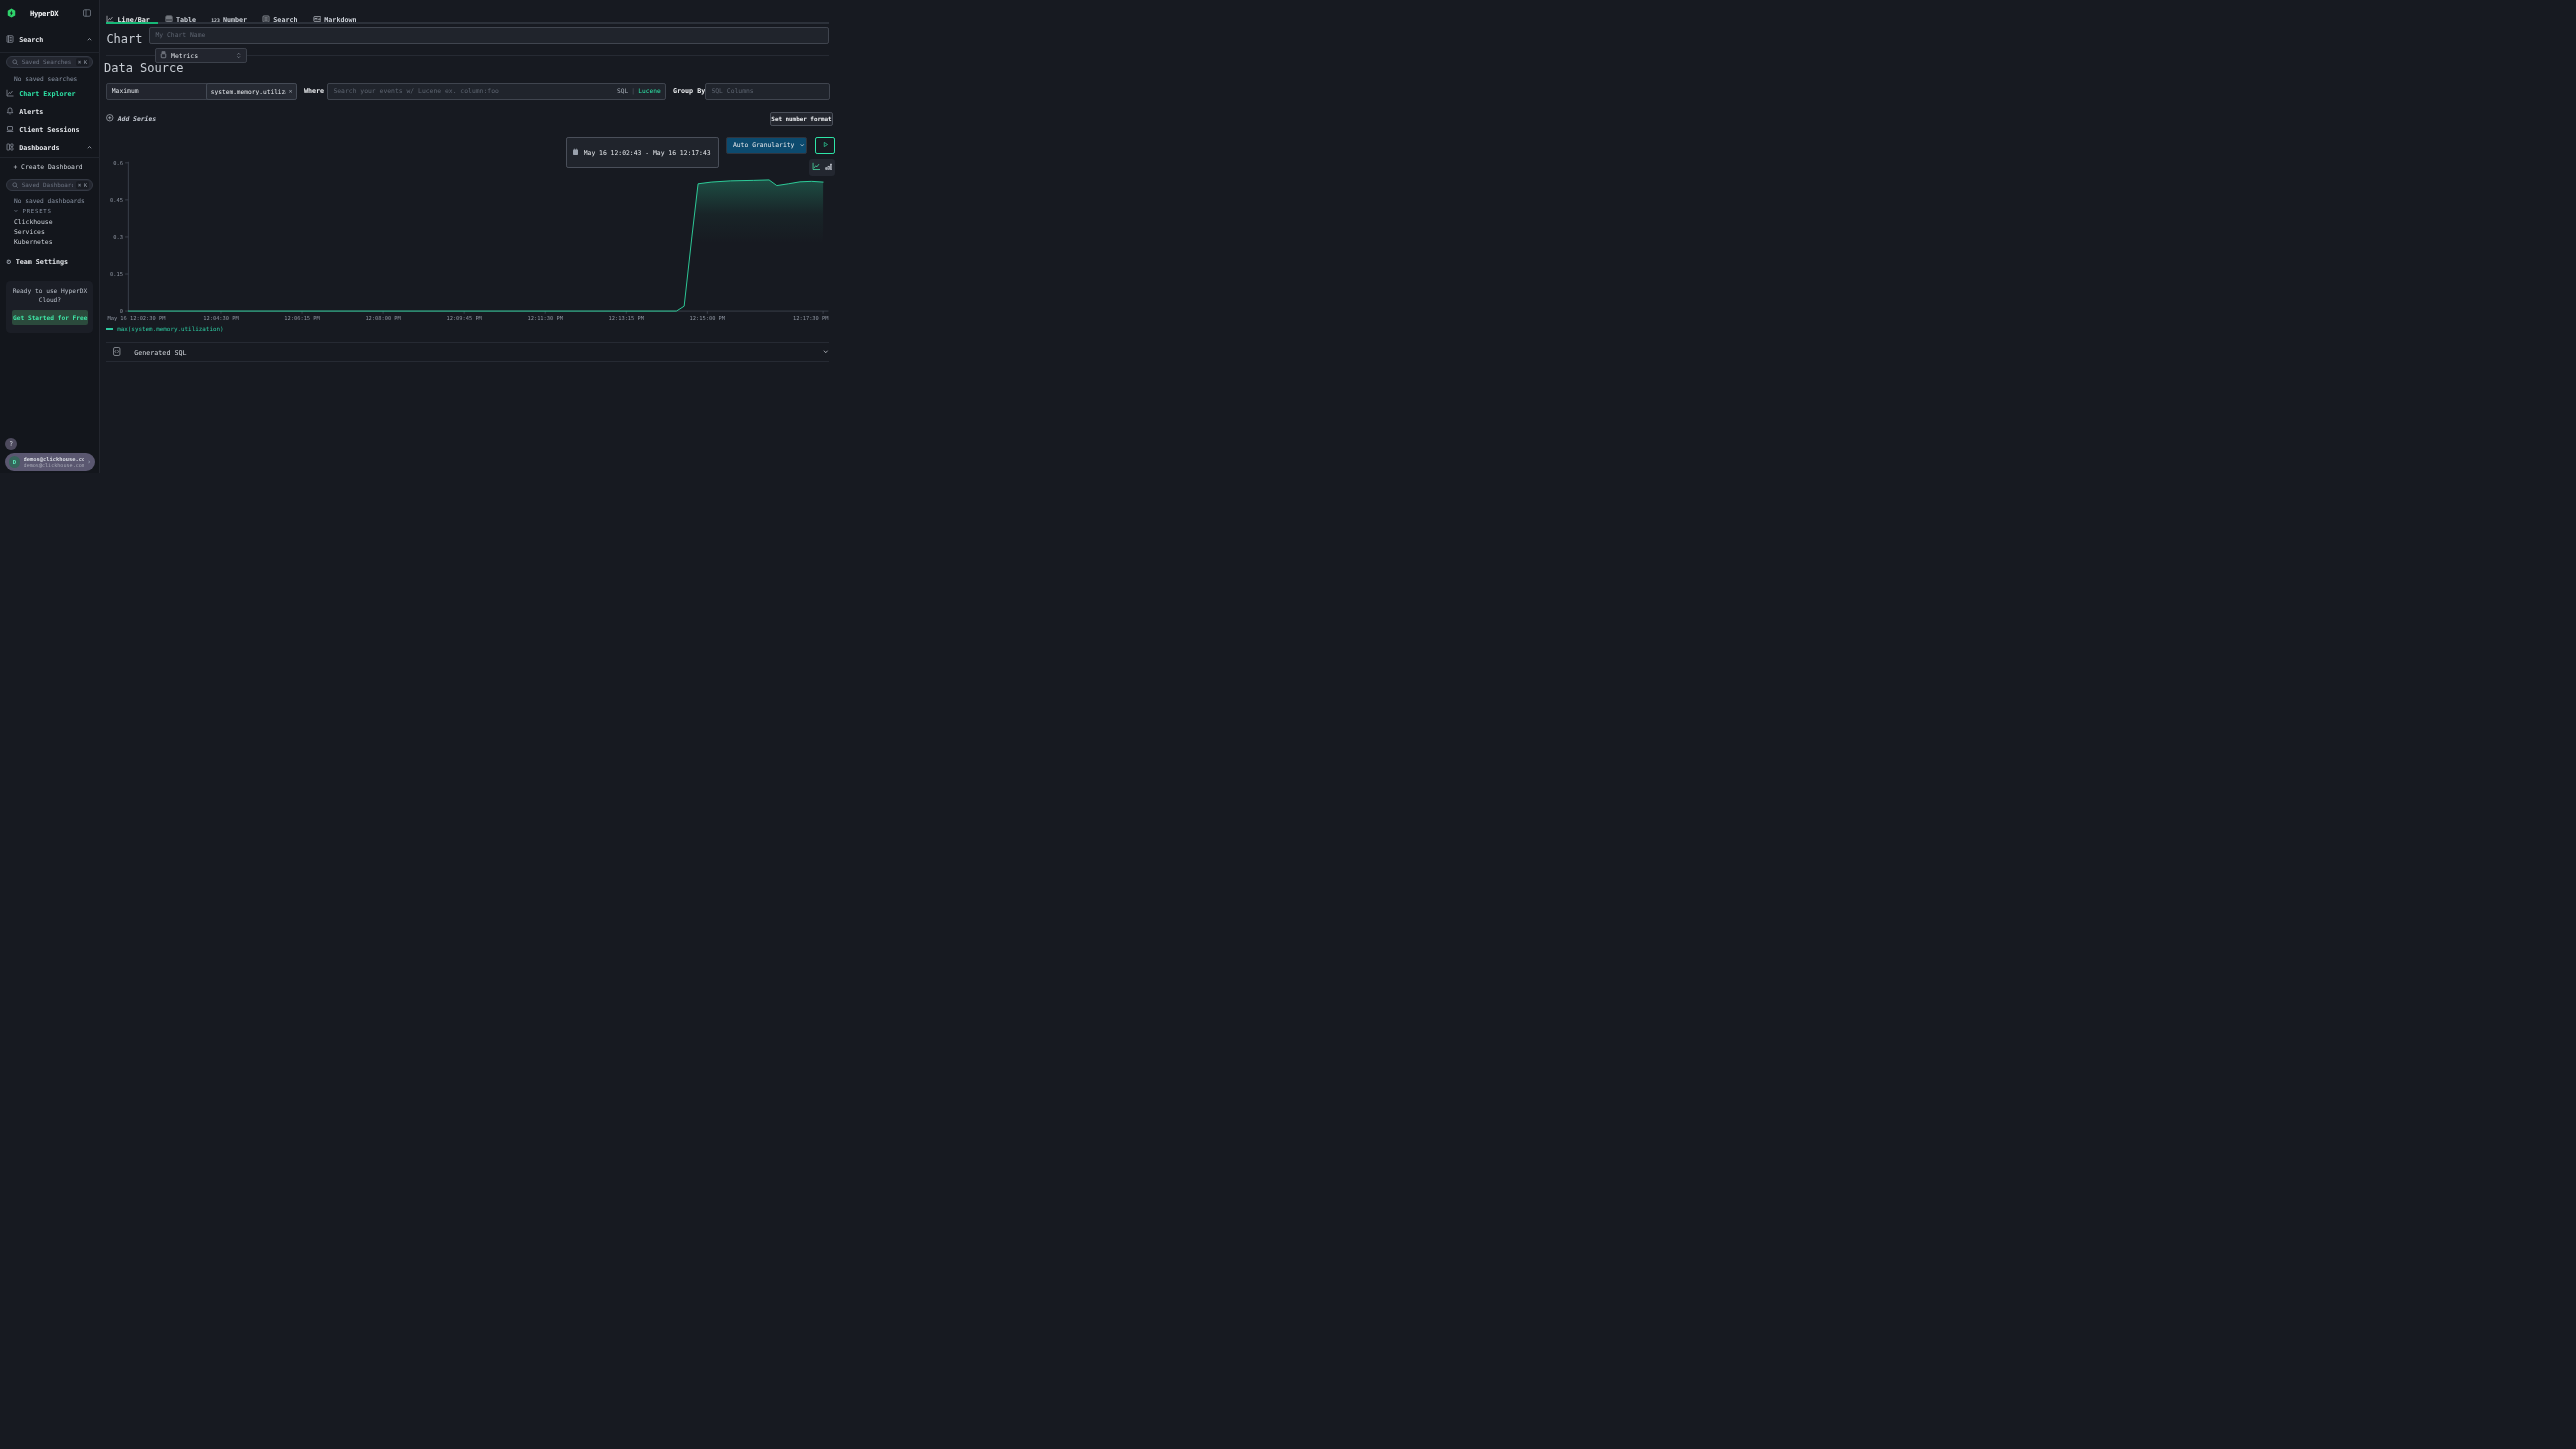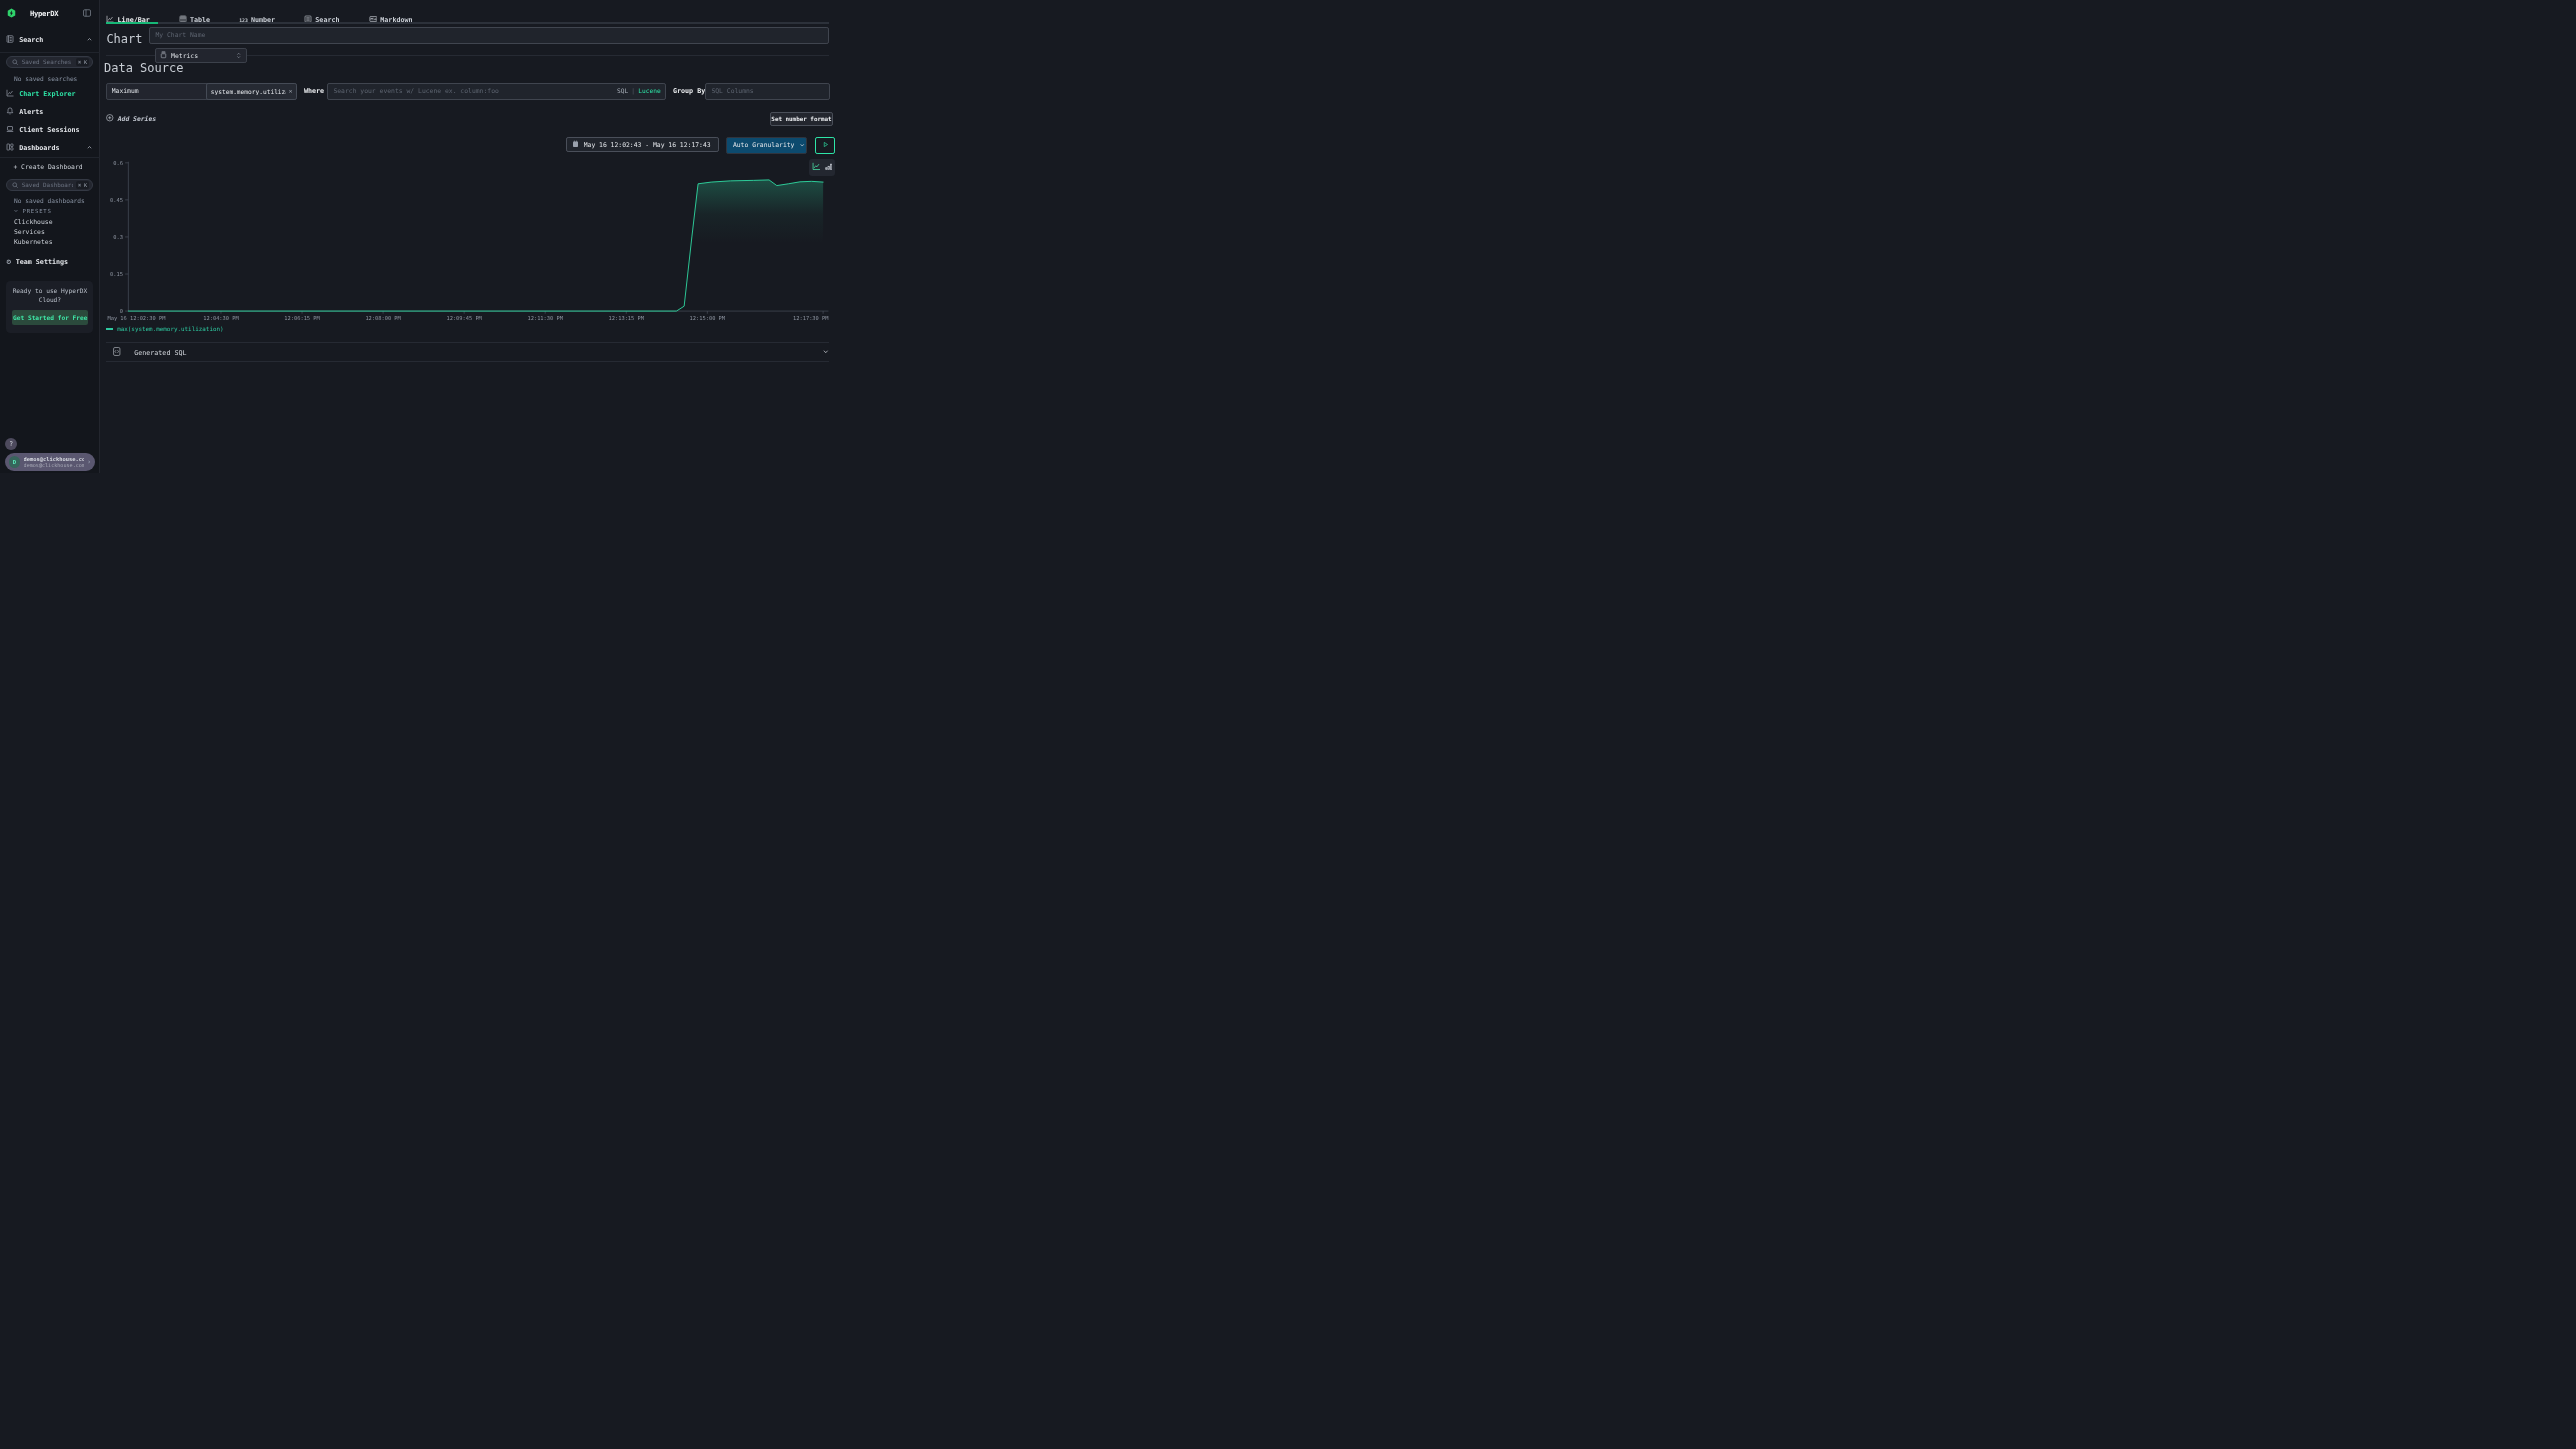--- a/index.html
+++ b/index.html
@@ -41,21 +41,21 @@
     border-radius:9px; display:flex; align-items:center; padding:0 4.3px 0 3.2px; gap:3.2px; cursor:pointer; }
   .avatar { width:11.8px; height:11.8px; border-radius:50%; background:#37655b; color:#5df0bf;
     font-size:5.6px; font-weight:bold; display:flex; align-items:center; justify-content:center; flex:none; }
   .chip-texts { flex:1; overflow:hidden; }
   .chip-name { font-size:5.4px; font-weight:bold; color:#d9dce2; white-space:nowrap; overflow:hidden; }
   .chip-sub { font-size:5.1px; color:#a9abb8; white-space:nowrap; overflow:hidden; }
   .chip-chev { color:#9ca3b5; font-size:7px; }
 
   
   .main { position:absolute; left:101px; top:0; width:741px; height:473px; }
-  .tabbar { left:5.4px; top:0; height:40px; gap:29px; }
+  .tabbar { left:5.4px; top:0; height:40px; gap:15px; }
   .tab { display:flex; align-items:center; gap:3.2px; cursor:pointer; height:22.5px; }
   .tab-label { font-size:6.7px; font-weight:bold; color:#ced3da; white-space:nowrap; }
   .tab.active .tab-label { color:#f0f2f4; }
   .tab-123 { font-size:4.8px; font-weight:bold; color:#ced3da; }
   .underline-track { left:5.4px; top:22px; width:723px; height:1.6px; background:#2c313a; }
   .underline-active { left:5.4px; top:22px; width:52px; height:1.6px; background:#17b877; }
 
   .form-label { font-size:12px; color:#c8cdd4; white-space:nowrap; }
   .form-label.bold { font-weight:bold; color:#eceef1; font-size:6.7px; }
   .field { background:#20242c; border:0.5px solid #40454f; border-radius:2.1px;
@@ -345,21 +345,21 @@
         <svg width="7.5" height="7.5" viewBox="0 0 14 14" fill="none" stroke="#c3c8d1" stroke-width="1.2">
             <circle cx="7" cy="7" r="6"></circle>
             <line x1="7" y1="4" x2="7" y2="10"></line>
             <line x1="4" y1="7" x2="10" y2="7"></line>
           </svg>
       </span>
       <span class="add-series-label">Add Series</span>
     </div>
     <div class="abs btn-outline" style="left:669px; top:112px; width:63px; height:14px">Set number format</div>
 
-    <div class="abs date-range" style="left:465px; top:137px; width:153px; height:15px">
+    <div class="abs date-range" style="left:465px; top:137px; width:153px; height:31px">
       <span>
         <svg width="7" height="7.5" viewBox="0 0 14 15" fill="#9aa1ad">
             <rect x="2" y="3" width="10" height="11" rx="1.5"></rect>
             <rect x="3.8" y="0.8" width="1.6" height="3" rx="0.8"></rect>
             <rect x="8.6" y="0.8" width="1.6" height="3" rx="0.8"></rect>
           </svg>
       </span>
       <span class="date-range-text">May 16 12:02:43 - May 16 12:17:43</span>
     </div>
     <div class="abs gran" style="left:625px; top:137px; width:81px; height:16.6px">

